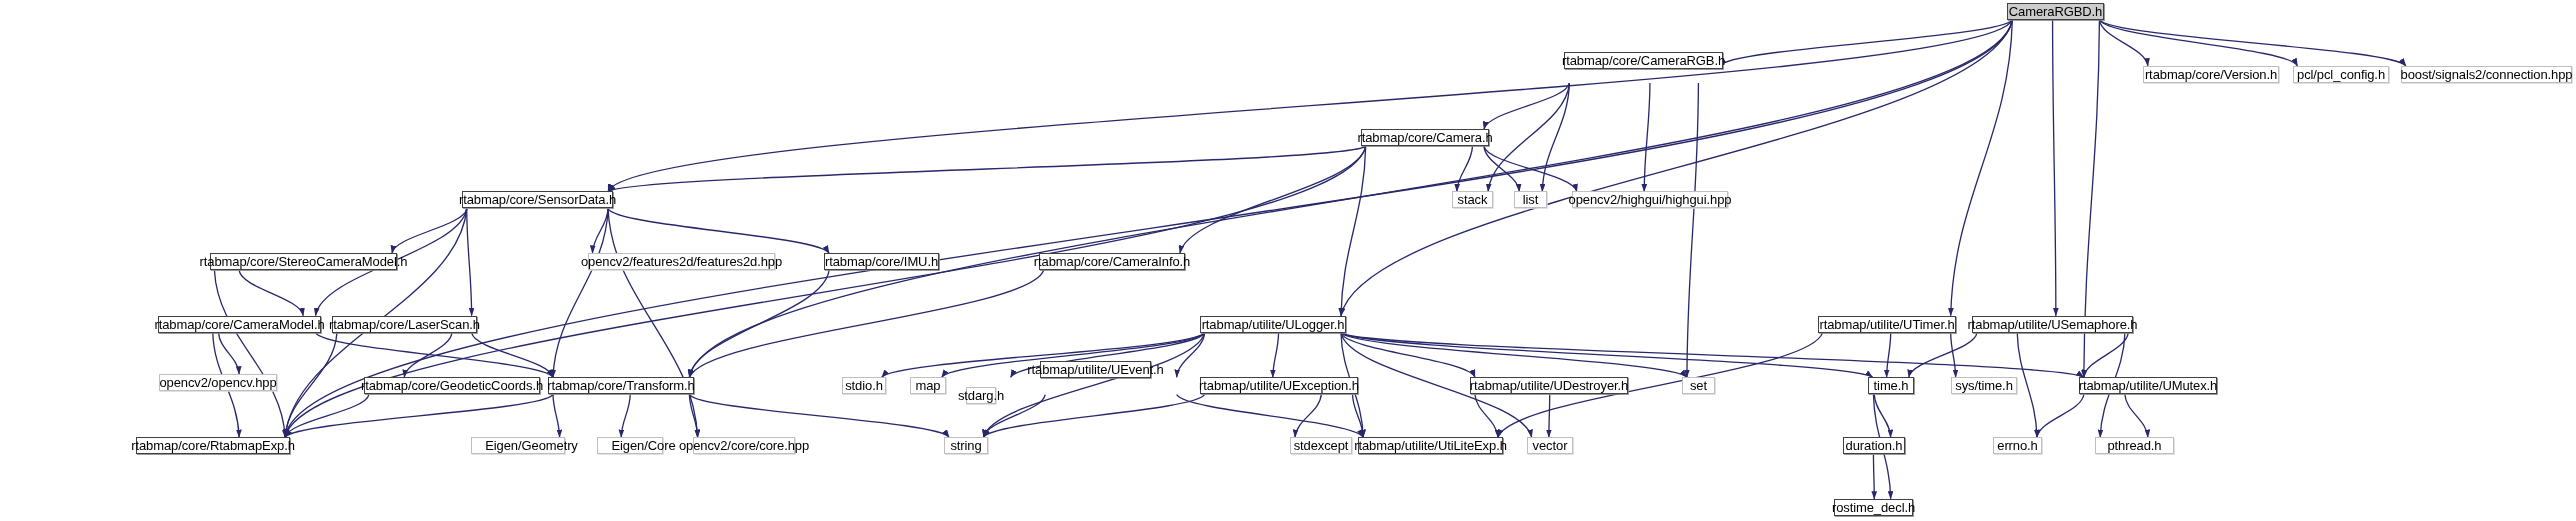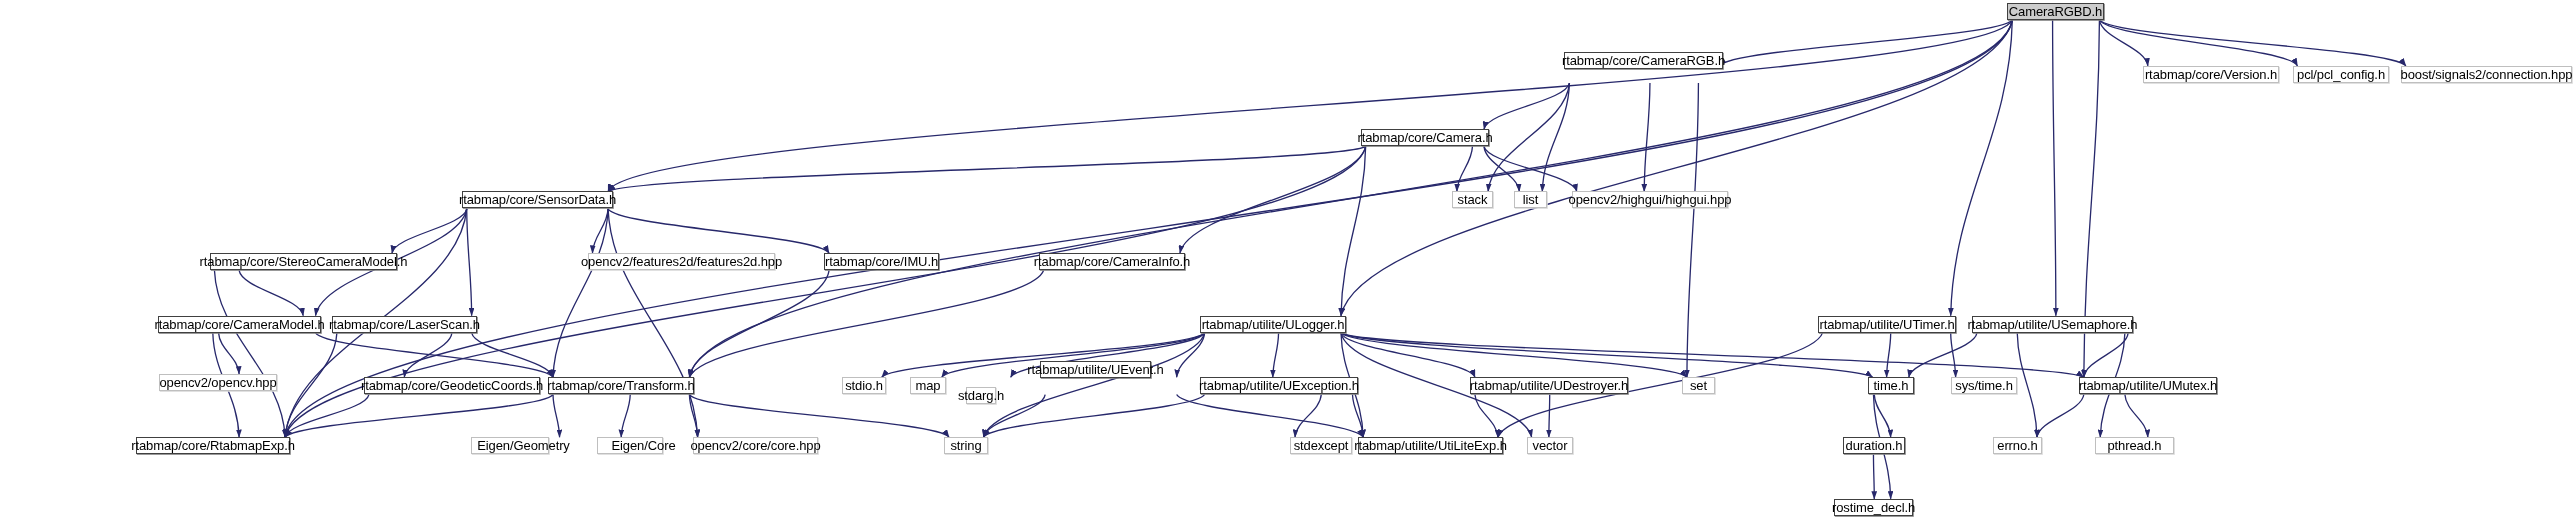--- a/index.html
+++ b/index.html
@@ -152,23 +152,23 @@
       <div class="node external" style="left: 910px; top: 377px; width: 36px;">map</div>
       <div class="node external" style="left: 966px; top: 387px; width: 30px;">stdarg.h</div>
       <div class="node inproject" style="left: 1040px; top: 361px; width: 111px;">rtabmap/utilite/UEvent.h</div>
       <div class="node inproject" style="left: 1200px; top: 377px; width: 158px;">rtabmap/utilite/UException.h</div>
       <div class="node inproject" style="left: 1470px; top: 377px; width: 158px;">rtabmap/utilite/UDestroyer.h</div>
       <div class="node external" style="left: 1682px; top: 377px; width: 33px;">set</div>
       <div class="node inproject" style="left: 1868px; top: 377px; width: 46px;">time.h</div>
       <div class="node external" style="left: 1951px; top: 377px; width: 66px;">sys/time.h</div>
       <div class="node inproject" style="left: 2079px; top: 377px; width: 138px;">rtabmap/utilite/UMutex.h</div>
       <div class="node inproject" style="left: 136px; top: 437px; width: 154px;">rtabmap/core/RtabmapExp.h</div>
-      <div class="node external" style="left: 471px; top: 437px; width: 78px; padding-left: 32px;">Eigen/Geometry</div>
+      <div class="node external" style="left: 471px; top: 437px; width: 94px; padding-left: 32px;">Eigen/Geometry</div>
       <div class="node external" style="left: 597px; top: 437px; width: 66px; padding-left: 32px;">Eigen/Core</div>
-      <div class="node external" style="left: 693px; top: 437px; width: 125px;">opencv2/core/core.hpp</div>
+      <div class="node external" style="left: 693px; top: 437px; width: 102px;">opencv2/core/core.hpp</div>
       <div class="node external" style="left: 944px; top: 437px; width: 44px;">string</div>
       <div class="node external" style="left: 1290px; top: 437px; width: 62px; text-align: center;">stdexcept</div>
       <div class="node inproject" style="left: 1358px; top: 437px; width: 145px;">rtabmap/utilite/UtiLiteExp.h</div>
       <div class="node external" style="left: 1527px; top: 437px; width: 46px;">vector</div>
       <div class="node inproject" style="left: 1843px; top: 437px; width: 62px;">duration.h</div>
       <div class="node external" style="left: 1993px; top: 437px; width: 49px;">errno.h</div>
       <div class="node external" style="left: 2095px; top: 437px; width: 79px;">pthread.h</div>
       <div class="node inproject" style="left: 1834px; top: 499px; width: 79px;">rostime_decl.h</div>
     </div>
 </div>

